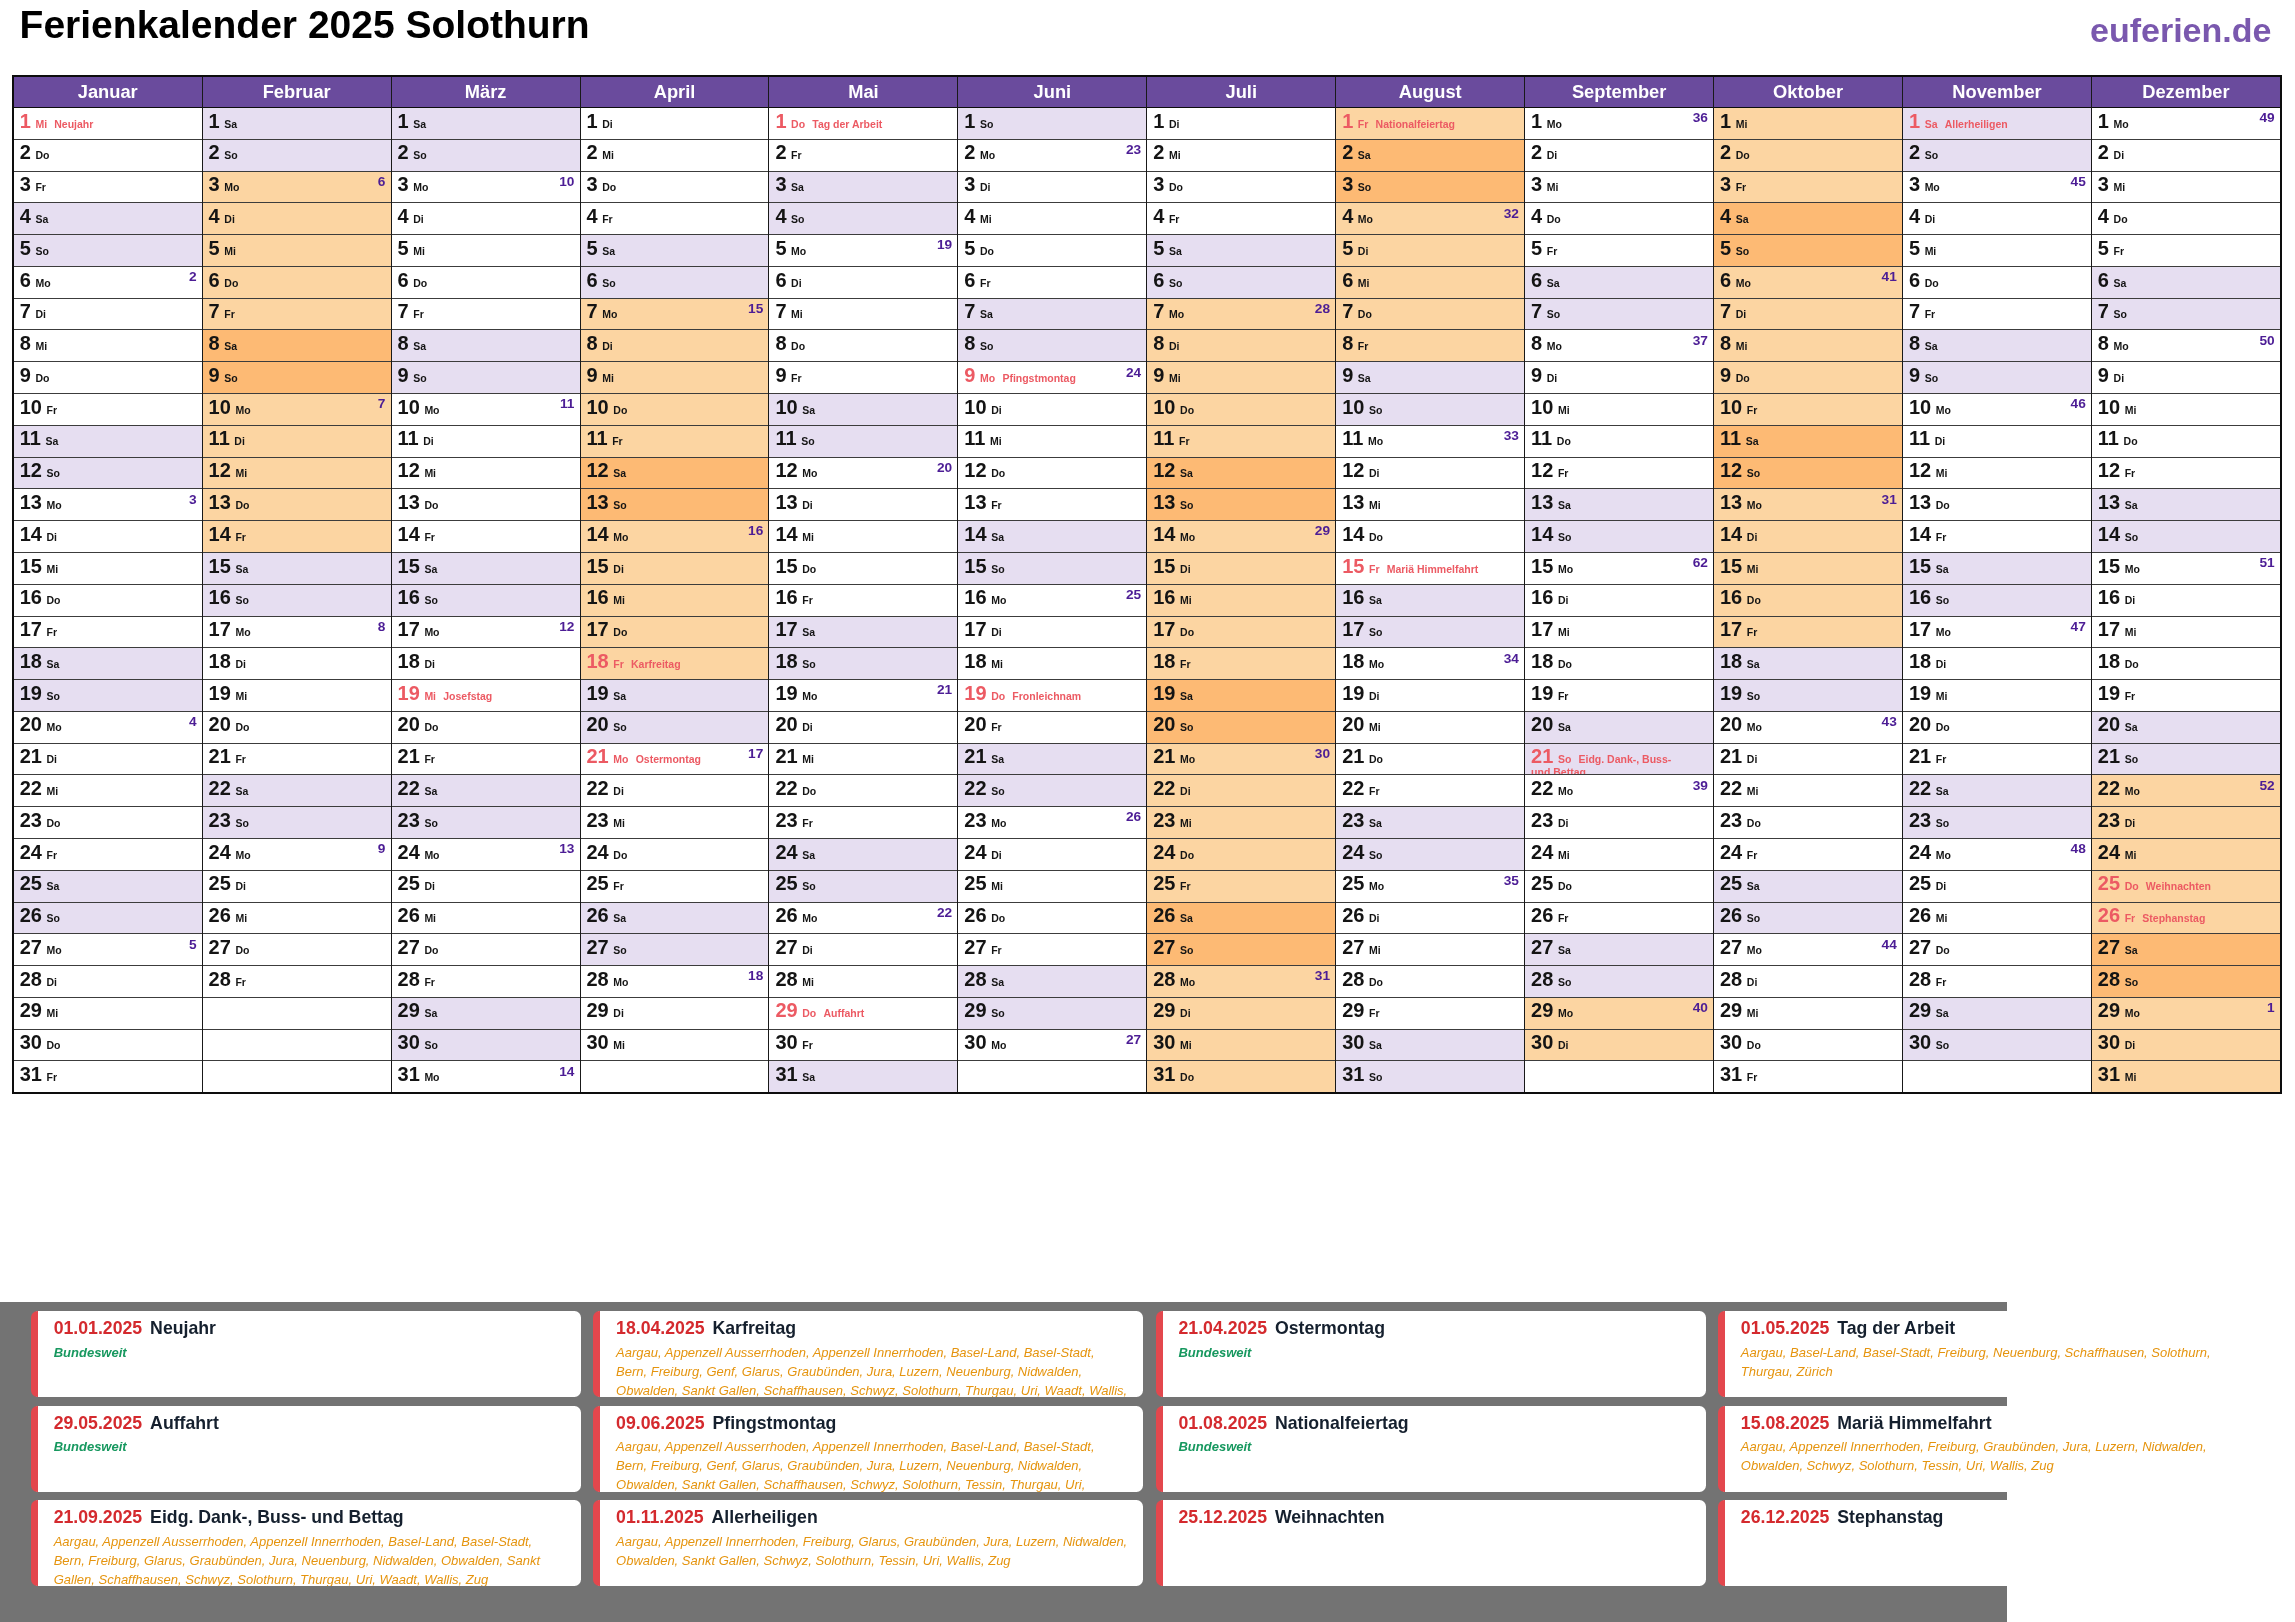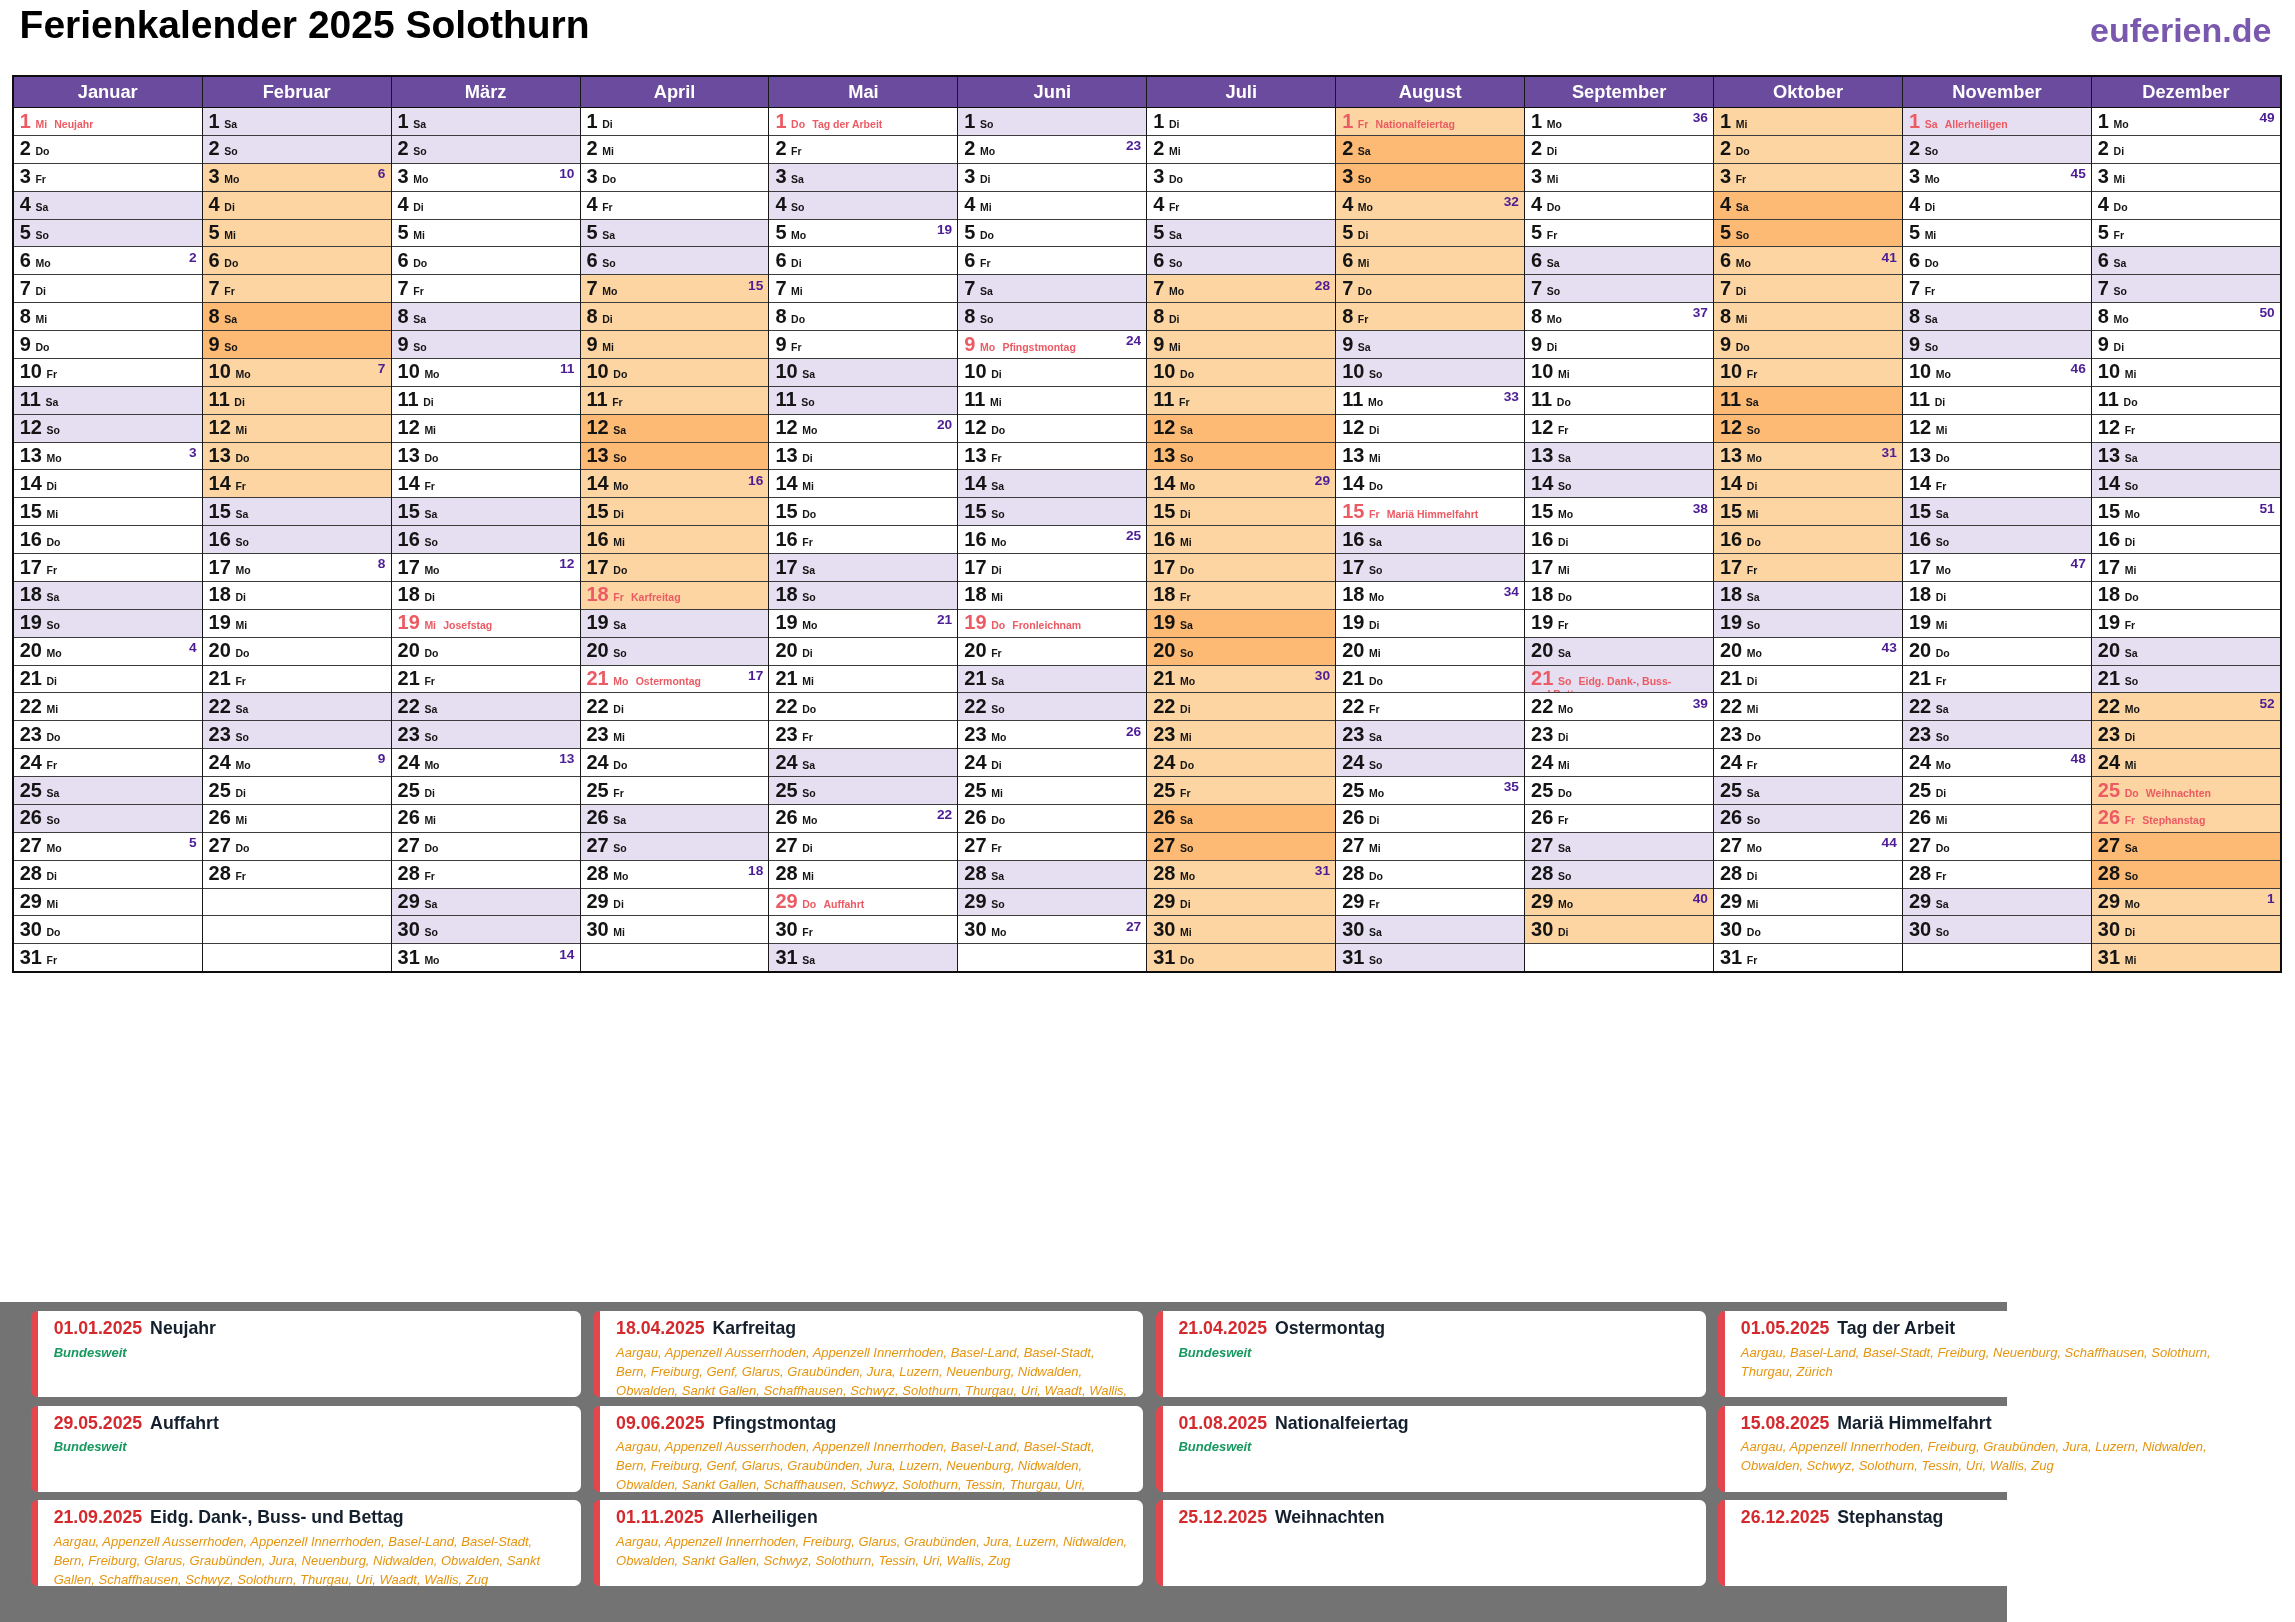--- a/index.html
+++ b/index.html
@@ -5,21 +5,21 @@
   html,body{margin:0;padding:0;}
   body{
     width:2295px;height:1623px;overflow:hidden;position:relative;
     background:#ffffff;font-family:"Liberation Sans",sans-serif;
   }
   .page-title{position:absolute;left:19.6px;top:2.6px;font-size:39px;font-weight:bold;color:#000;}
   .site-logo{position:absolute;right:23.6px;top:10.5px;font-size:34px;font-weight:bold;color:#7a58ae;}
 
   
   .cal{
-    position:absolute;left:11.8px;top:75px;width:2270px;height:898px;
+    position:absolute;left:11.8px;top:75px;width:2270px;height:1019px;
     border:2px solid #0d0d0d;display:flex;box-sizing:border-box;background:#fff;
   }
   .month{flex:1;display:flex;flex-direction:column;border-right:0.7px solid #191919;min-width:0;}
   .month:last-child{border-right:none;}
   .mh{
     height:31px;flex:0 0 31px;background:#6a4b9d;color:#fff;
     font-size:18.3px;font-weight:bold;display:flex;align-items:center;justify-content:center;
     border-bottom:1.3px solid #0d0d0d;box-sizing:border-box;
   }
   .dc{position:relative;flex:1 1 0;border-top:0.7px solid #3c3c3c;padding:2.6px 22px 0 5.9px;overflow:hidden;line-height:1.06;box-sizing:border-box;}
@@ -333,21 +333,21 @@
       <div class="dc"><span class="n">5</span><span class="w">Fr</span></div>
       <div class="dc we"><span class="n">6</span><span class="w">Sa</span></div>
       <div class="dc we"><span class="n">7</span><span class="w">So</span></div>
       <div class="dc"><span class="n">8</span><span class="w">Mo</span><span class="wk">37</span></div>
       <div class="dc"><span class="n">9</span><span class="w">Di</span></div>
       <div class="dc"><span class="n">10</span><span class="w">Mi</span></div>
       <div class="dc"><span class="n">11</span><span class="w">Do</span></div>
       <div class="dc"><span class="n">12</span><span class="w">Fr</span></div>
       <div class="dc we"><span class="n">13</span><span class="w">Sa</span></div>
       <div class="dc we"><span class="n">14</span><span class="w">So</span></div>
-      <div class="dc"><span class="n">15</span><span class="w">Mo</span><span class="wk">38</span></div>
+      <div class="dc"><span class="n">15</span><span class="w">Mo</span><span class="wk">62</span></div>
       <div class="dc"><span class="n">16</span><span class="w">Di</span></div>
       <div class="dc"><span class="n">17</span><span class="w">Mi</span></div>
       <div class="dc"><span class="n">18</span><span class="w">Do</span></div>
       <div class="dc"><span class="n">19</span><span class="w">Fr</span></div>
       <div class="dc we"><span class="n">20</span><span class="w">Sa</span></div>
       <div class="dc we red"><span class="n">21</span><span class="w">So</span><span class="h">Eidg. Dank-, Buss- und Bettag</span></div>
       <div class="dc"><span class="n">22</span><span class="w">Mo</span><span class="wk">39</span></div>
       <div class="dc"><span class="n">23</span><span class="w">Di</span></div>
       <div class="dc"><span class="n">24</span><span class="w">Mi</span></div>
       <div class="dc"><span class="n">25</span><span class="w">Do</span></div>

